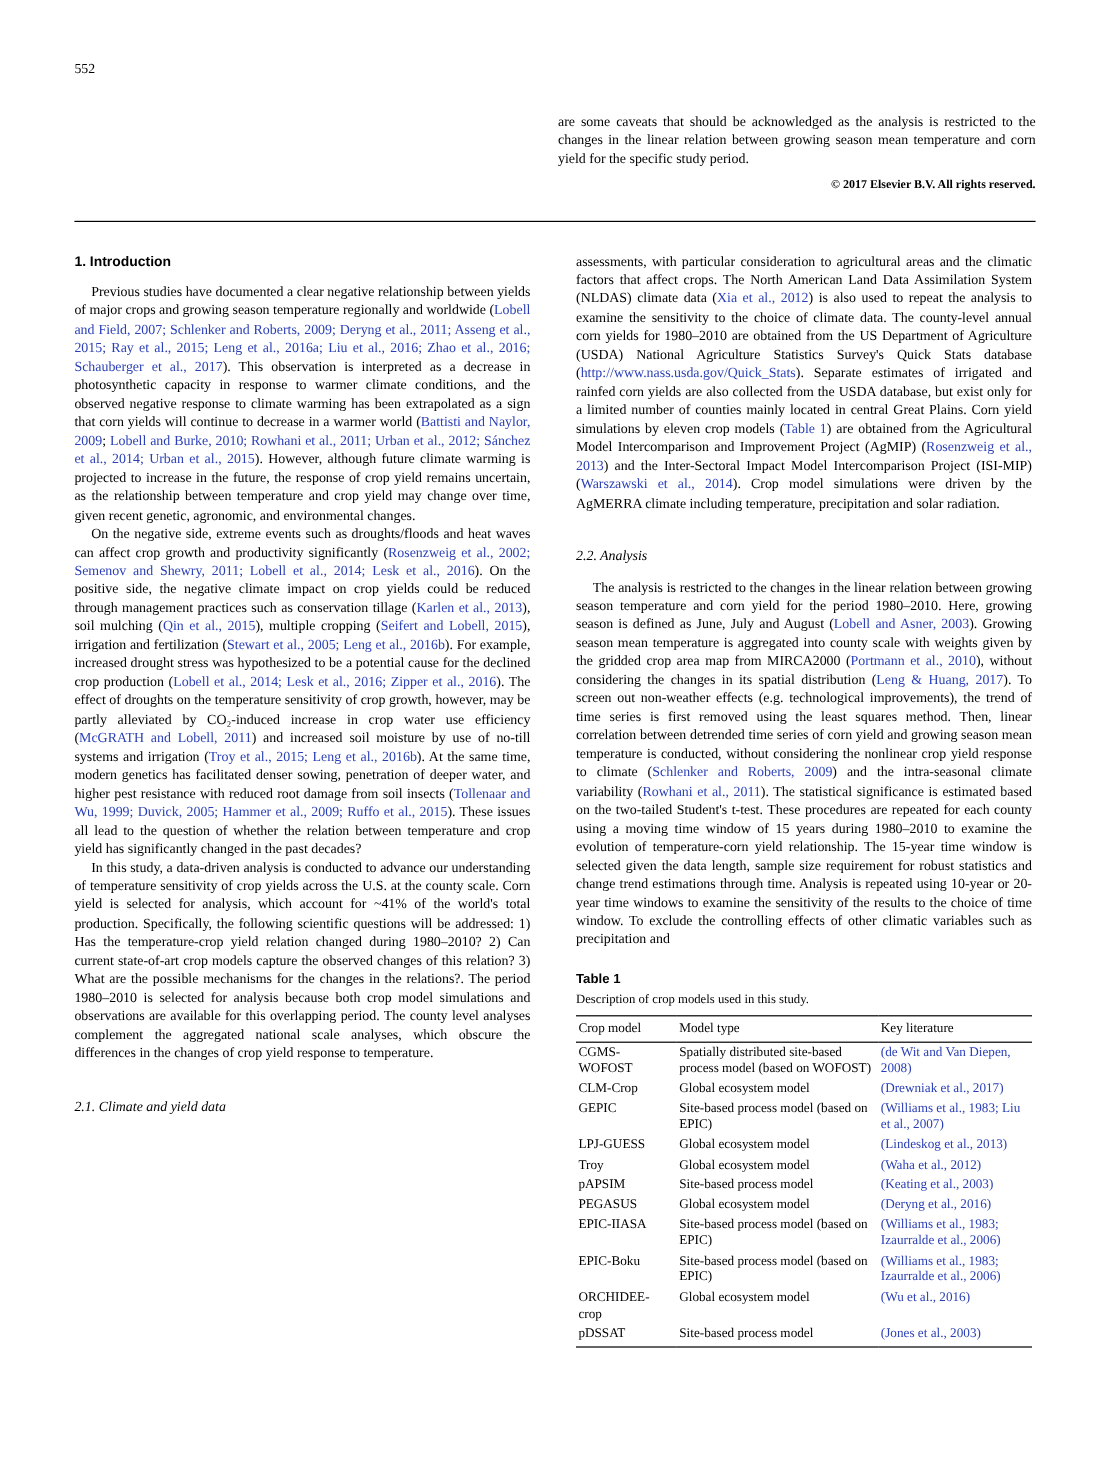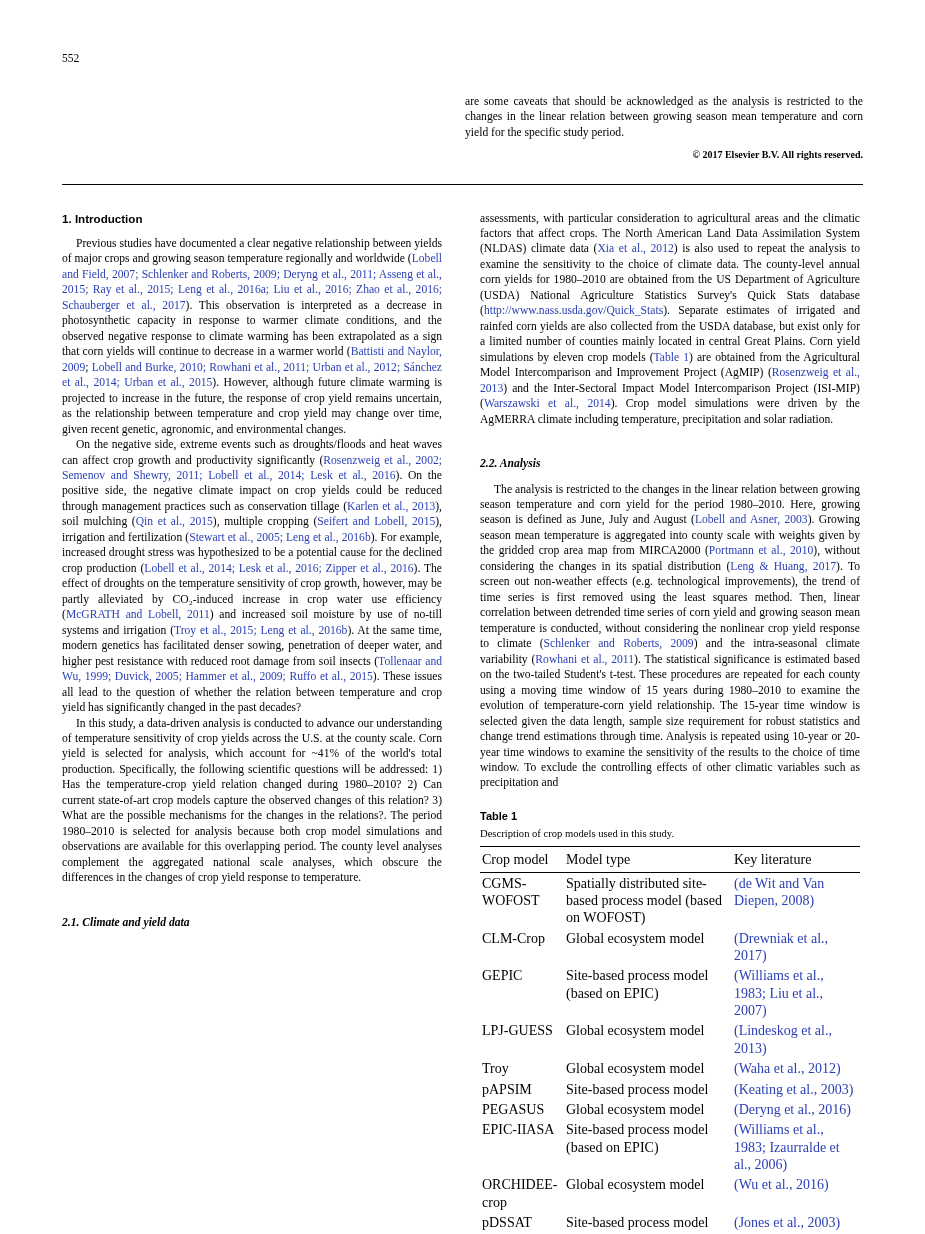--- a/index.html
+++ b/index.html
@@ -80,21 +80,21 @@
     font-family: "Liberation Sans", sans-serif;
     font-size: 11.6px;
     font-weight: bold;
     margin: 0 0 10px 0;
     text-align: left;
   }
   h3.subsec {
     font-family: "Liberation Serif", serif;
     font-size: 11.6px;
     font-style: italic;
-    font-weight: bold;
+    font-weight: normal;
     margin: 14px 0 10px 0;
     text-align: left;
   }
   p {
     margin: 0;
     text-indent: 14px;
     hyphens: auto;
   }
   p.first { text-indent: 14px; }
   p + p { margin-top: 0; }
@@ -114,21 +114,21 @@
     font-size: 11px;
     margin-bottom: 3px;
   }
   .table-caption {
     font-size: 10.6px;
     margin-bottom: 5px;
   }
   table.crop {
     border-collapse: collapse;
     width: 380px;
-    font-size: 14px;
+    font-size: 11px;
     line-height: 1.24;
   }
   table.crop th {
     text-align: left;
     font-weight: normal;
     padding: 4px 6px 4px 2px;
     border-top: 1px solid #000;
     border-bottom: 1px solid #000;
     vertical-align: top;
   }
@@ -239,20 +239,25 @@
               <td>PEGASUS</td>
               <td>Global ecosystem model</td>
               <td class="cite">(Deryng et al., 2016)</td>
             </tr>
             <tr>
               <td>EPIC-IIASA</td>
               <td>Site-based process model (based on EPIC)</td>
               <td class="cite">(Williams et al., 1983; Izaurralde et al., 2006)</td>
             </tr>
             <tr>
+              <td>EPIC-Boku</td>
+              <td>Site-based process model (based on EPIC)</td>
+              <td class="cite">(Williams et al., 1983; Izaurralde et al., 2006)</td>
+            </tr>
+            <tr>
               <td>ORCHIDEE-crop</td>
               <td>Global ecosystem model</td>
               <td class="cite">(Wu et al., 2016)</td>
             </tr>
             <tr class="last">
               <td>pDSSAT</td>
               <td>Site-based process model</td>
               <td class="cite">(Jones et al., 2003)</td>
             </tr>
           </tbody>

